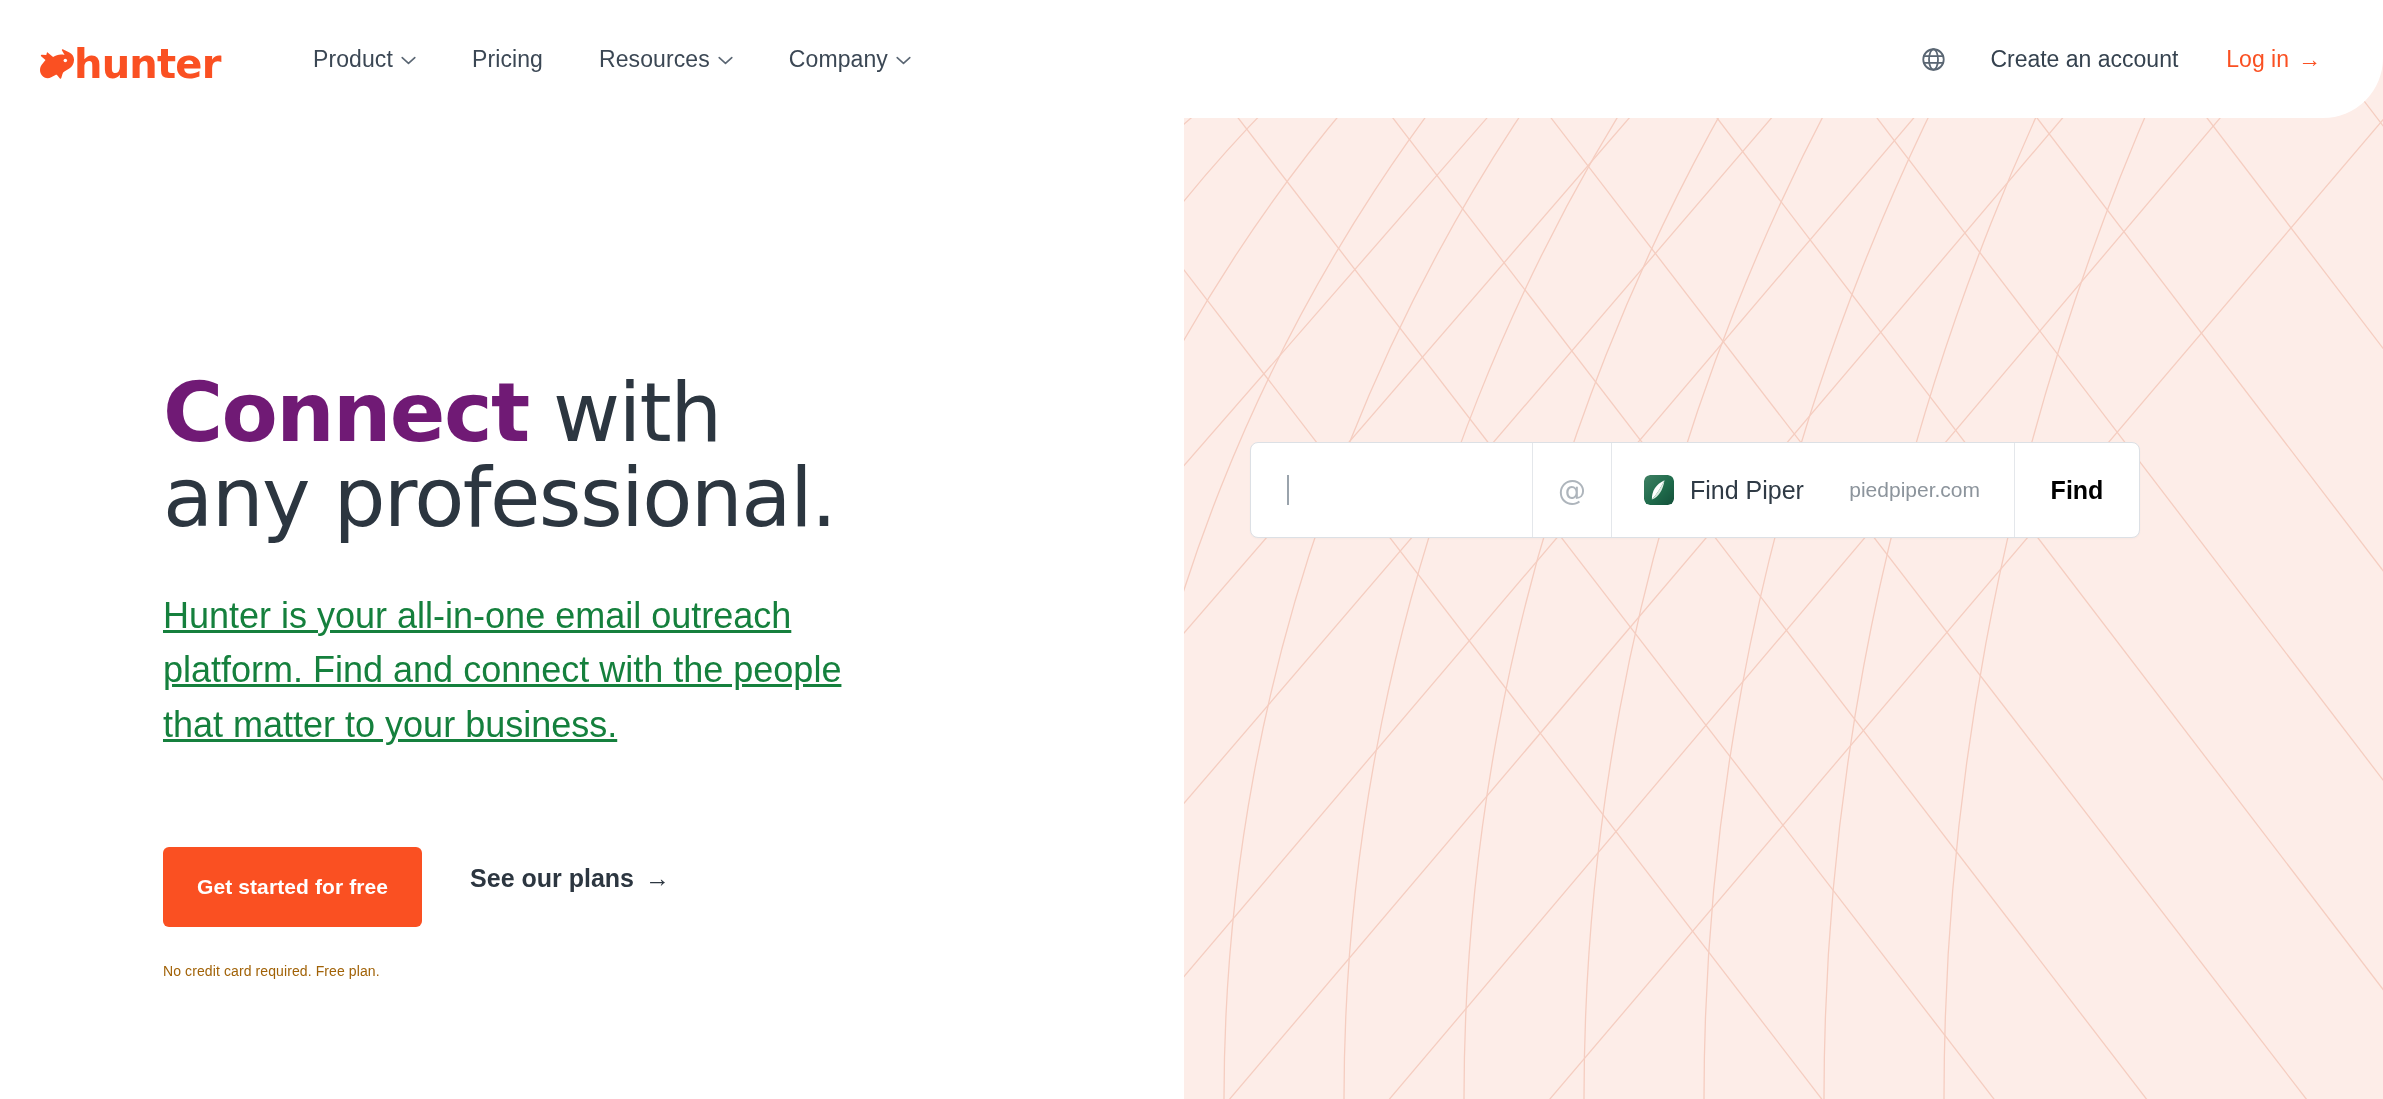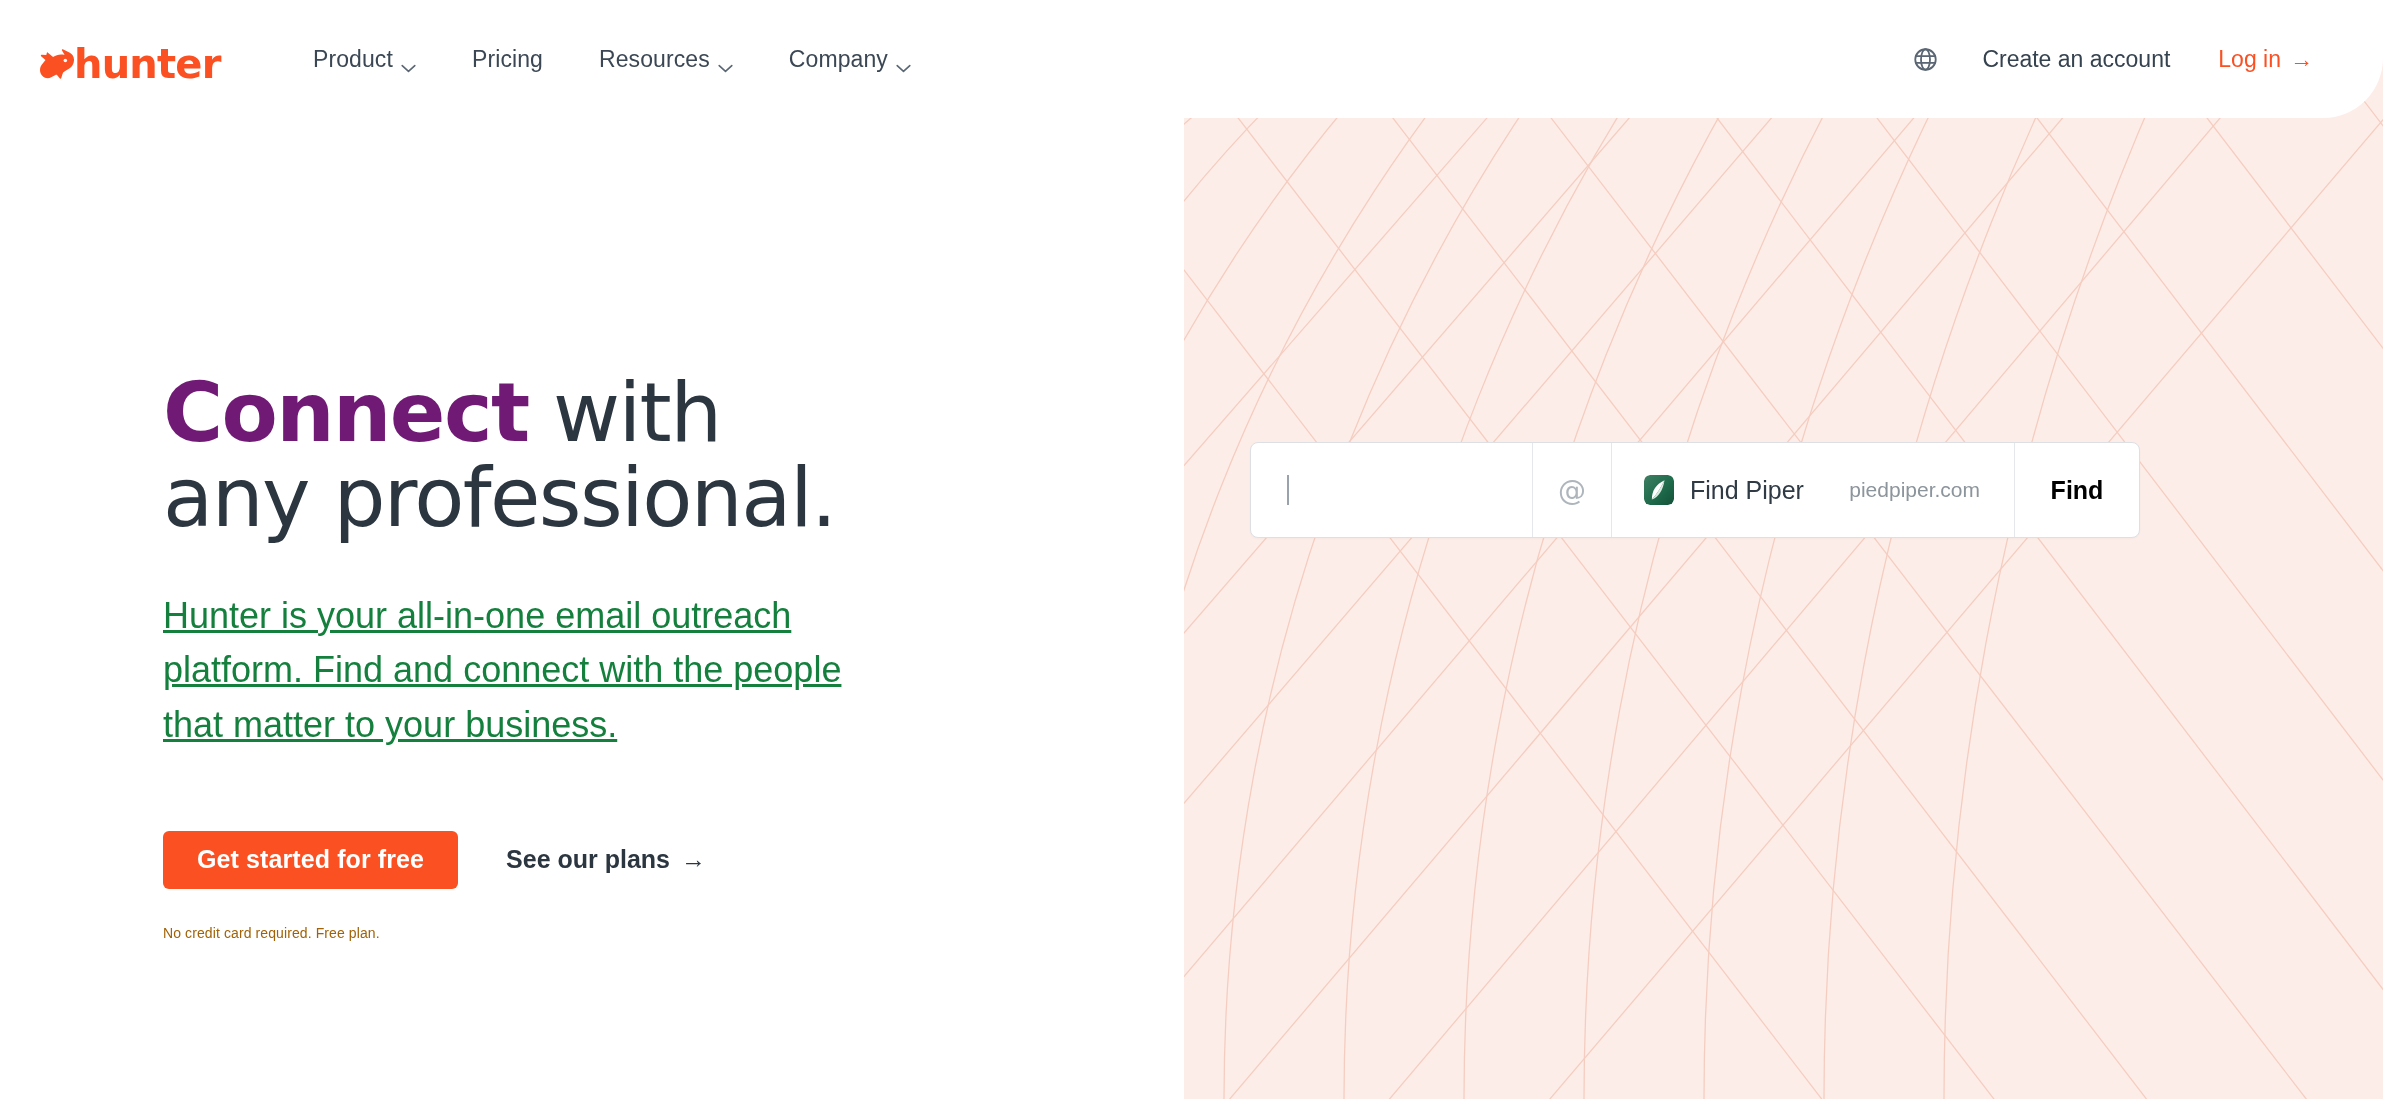--- a/index.html
+++ b/index.html
@@ -75,41 +75,41 @@
     position: absolute;
     left: 285px;
     top: 0;
     height: 118px;
     display: flex;
     align-items: center;
     gap: 0;
   }
   .nav-item {
     display: flex;
-    align-items: flex-end;
+    align-items: center;
     gap: 8px;
     padding: 0 28px;
     font-size: 23px;
     color: #3B4754;
     cursor: pointer;
     white-space: nowrap;
     text-decoration: none;
     letter-spacing: 0.1px;
   }
   .chev {
     width: 15px;
     height: 9px;
     display: block;
     flex: 0 0 auto;
     margin-top: 3px;
   }
 
   .top-actions {
     position: absolute;
-    right: 64px;
+    right: 56px;
     top: 0;
     height: 118px;
     display: flex;
     align-items: center;
     gap: 0;
   }
   .globe-btn {
     width: 46px; height: 46px;
     display: flex; align-items: center; justify-content: center;
     cursor: pointer;
@@ -169,28 +169,29 @@
     display: flex;
     align-items: center;
     gap: 48px;
     margin-bottom: 36px;
   }
   .btn-primary {
     background: #FA5022;
     color: #ffffff;
     border: none;
     border-radius: 6px;
-    font-size: 25px;
+    font-size: 21px;
     font-weight: 700;
     font-family: "Liberation Sans", sans-serif;
     padding: 0 34px;
-    height: 58px;
+    height: 80px;
     cursor: pointer;
     white-space: nowrap;
     letter-spacing: 0.1px;
+    margin-top: 16px;
   }
   .btn-secondary {
     background: transparent;
     border: none;
     color: #2C3640;
     font-size: 25px;
     font-weight: 700;
     font-family: "Liberation Sans", sans-serif;
     cursor: pointer;
     display: flex;

